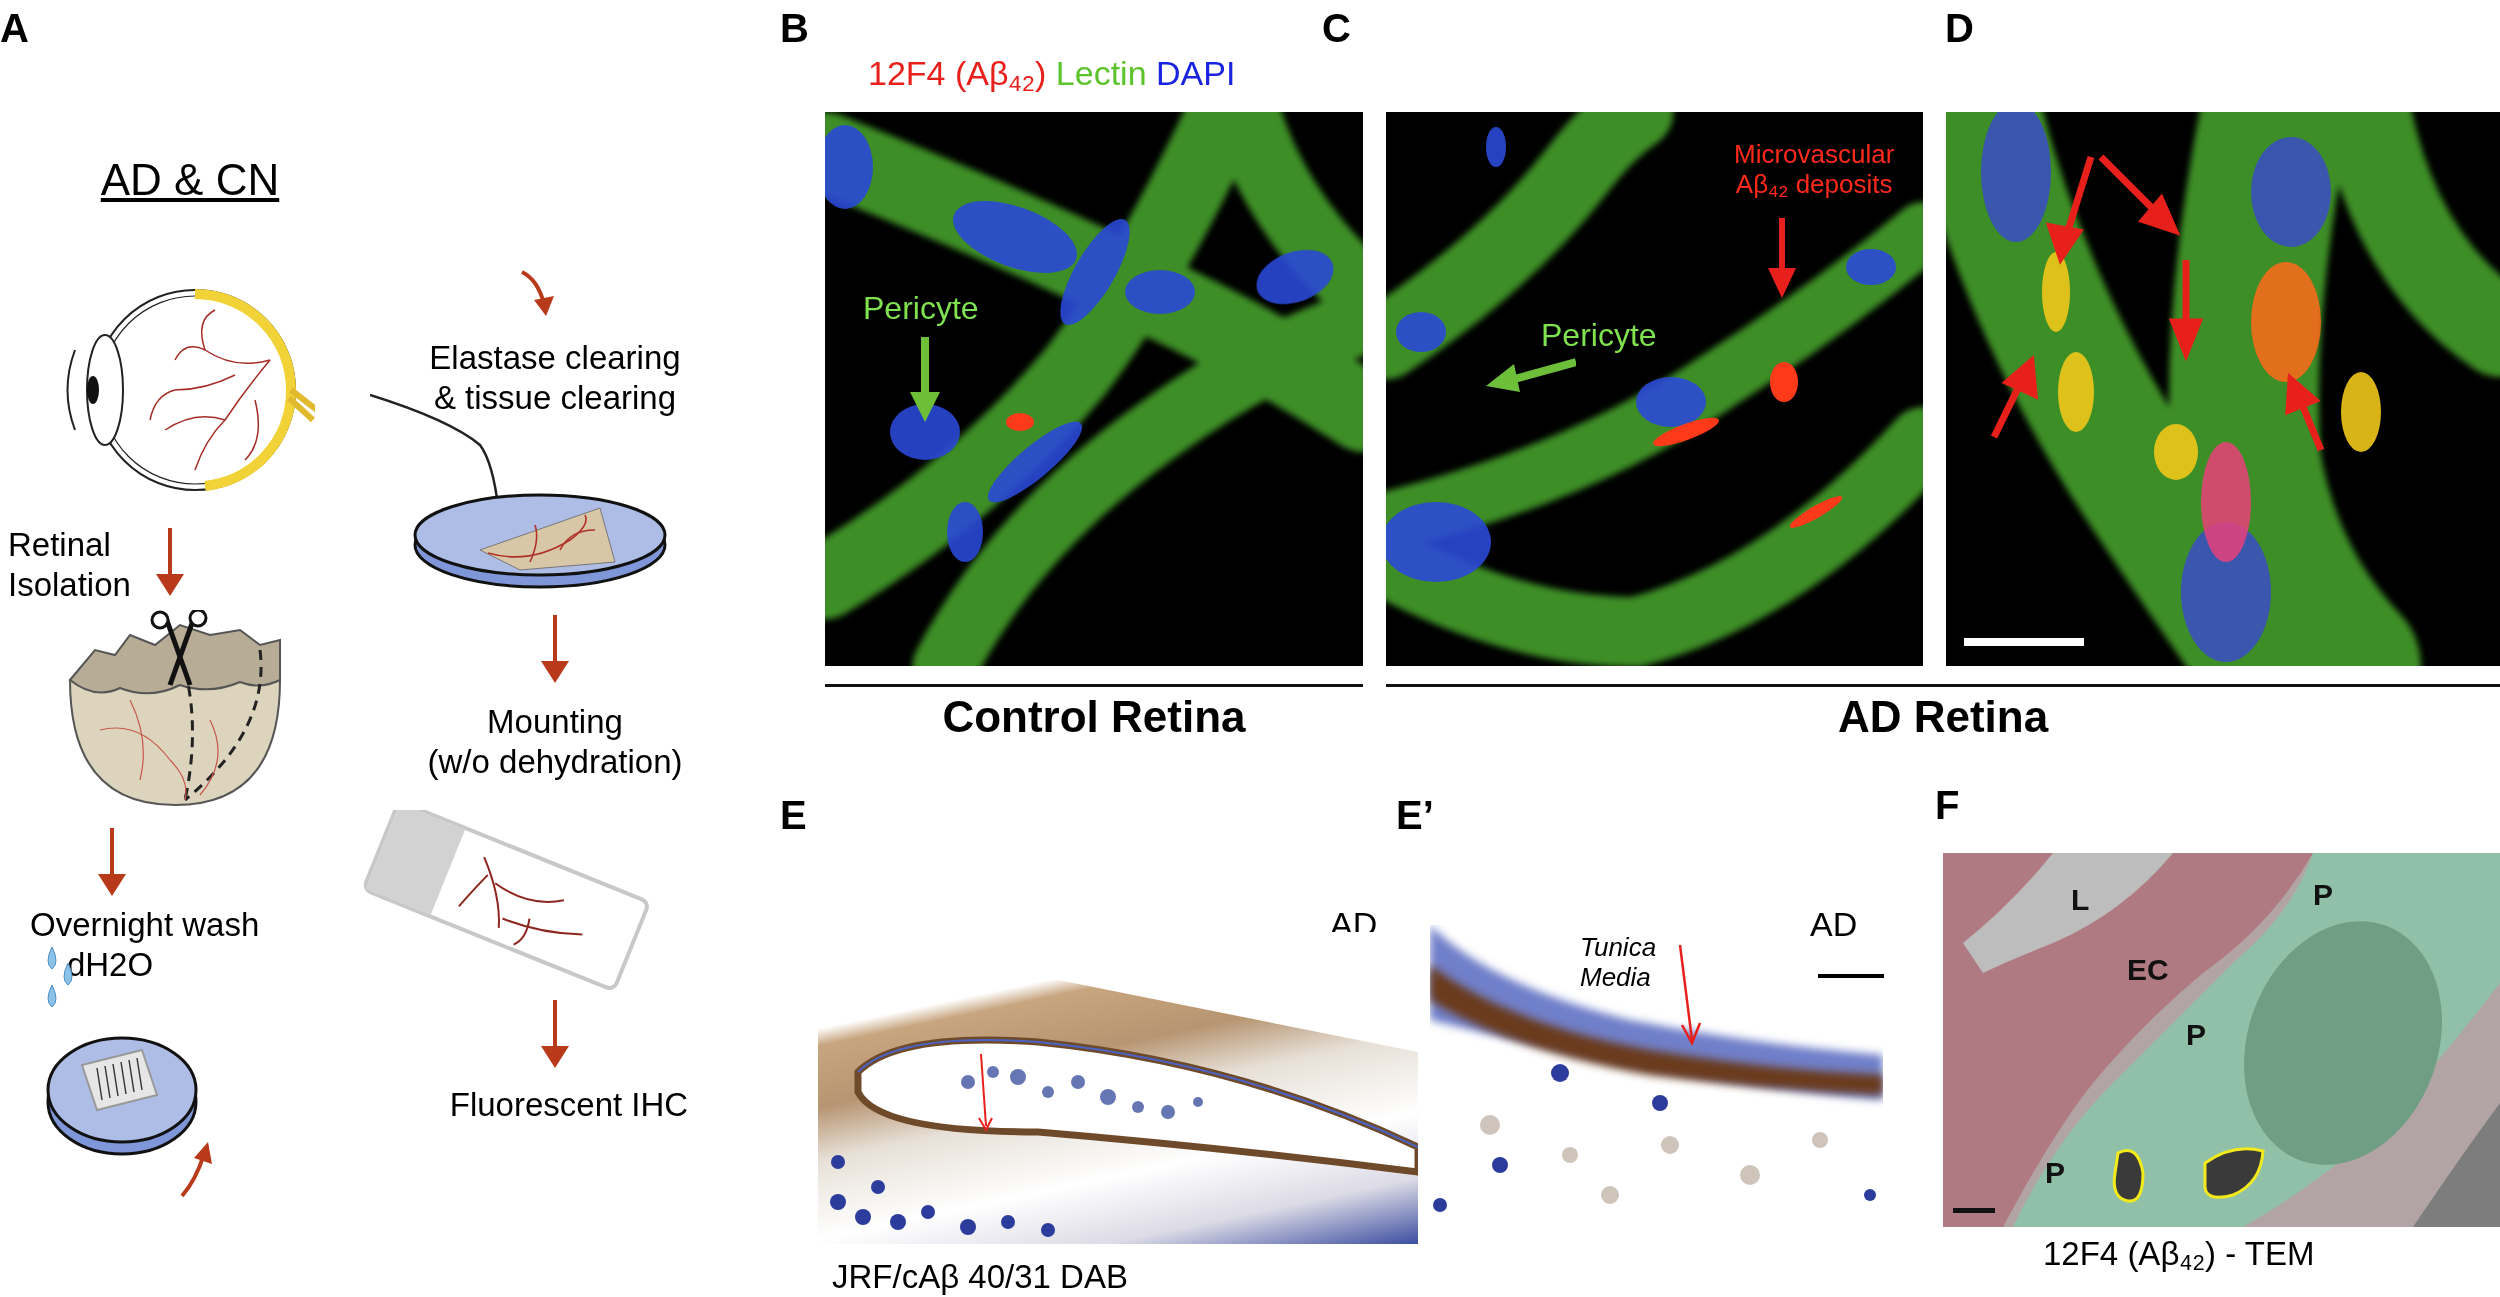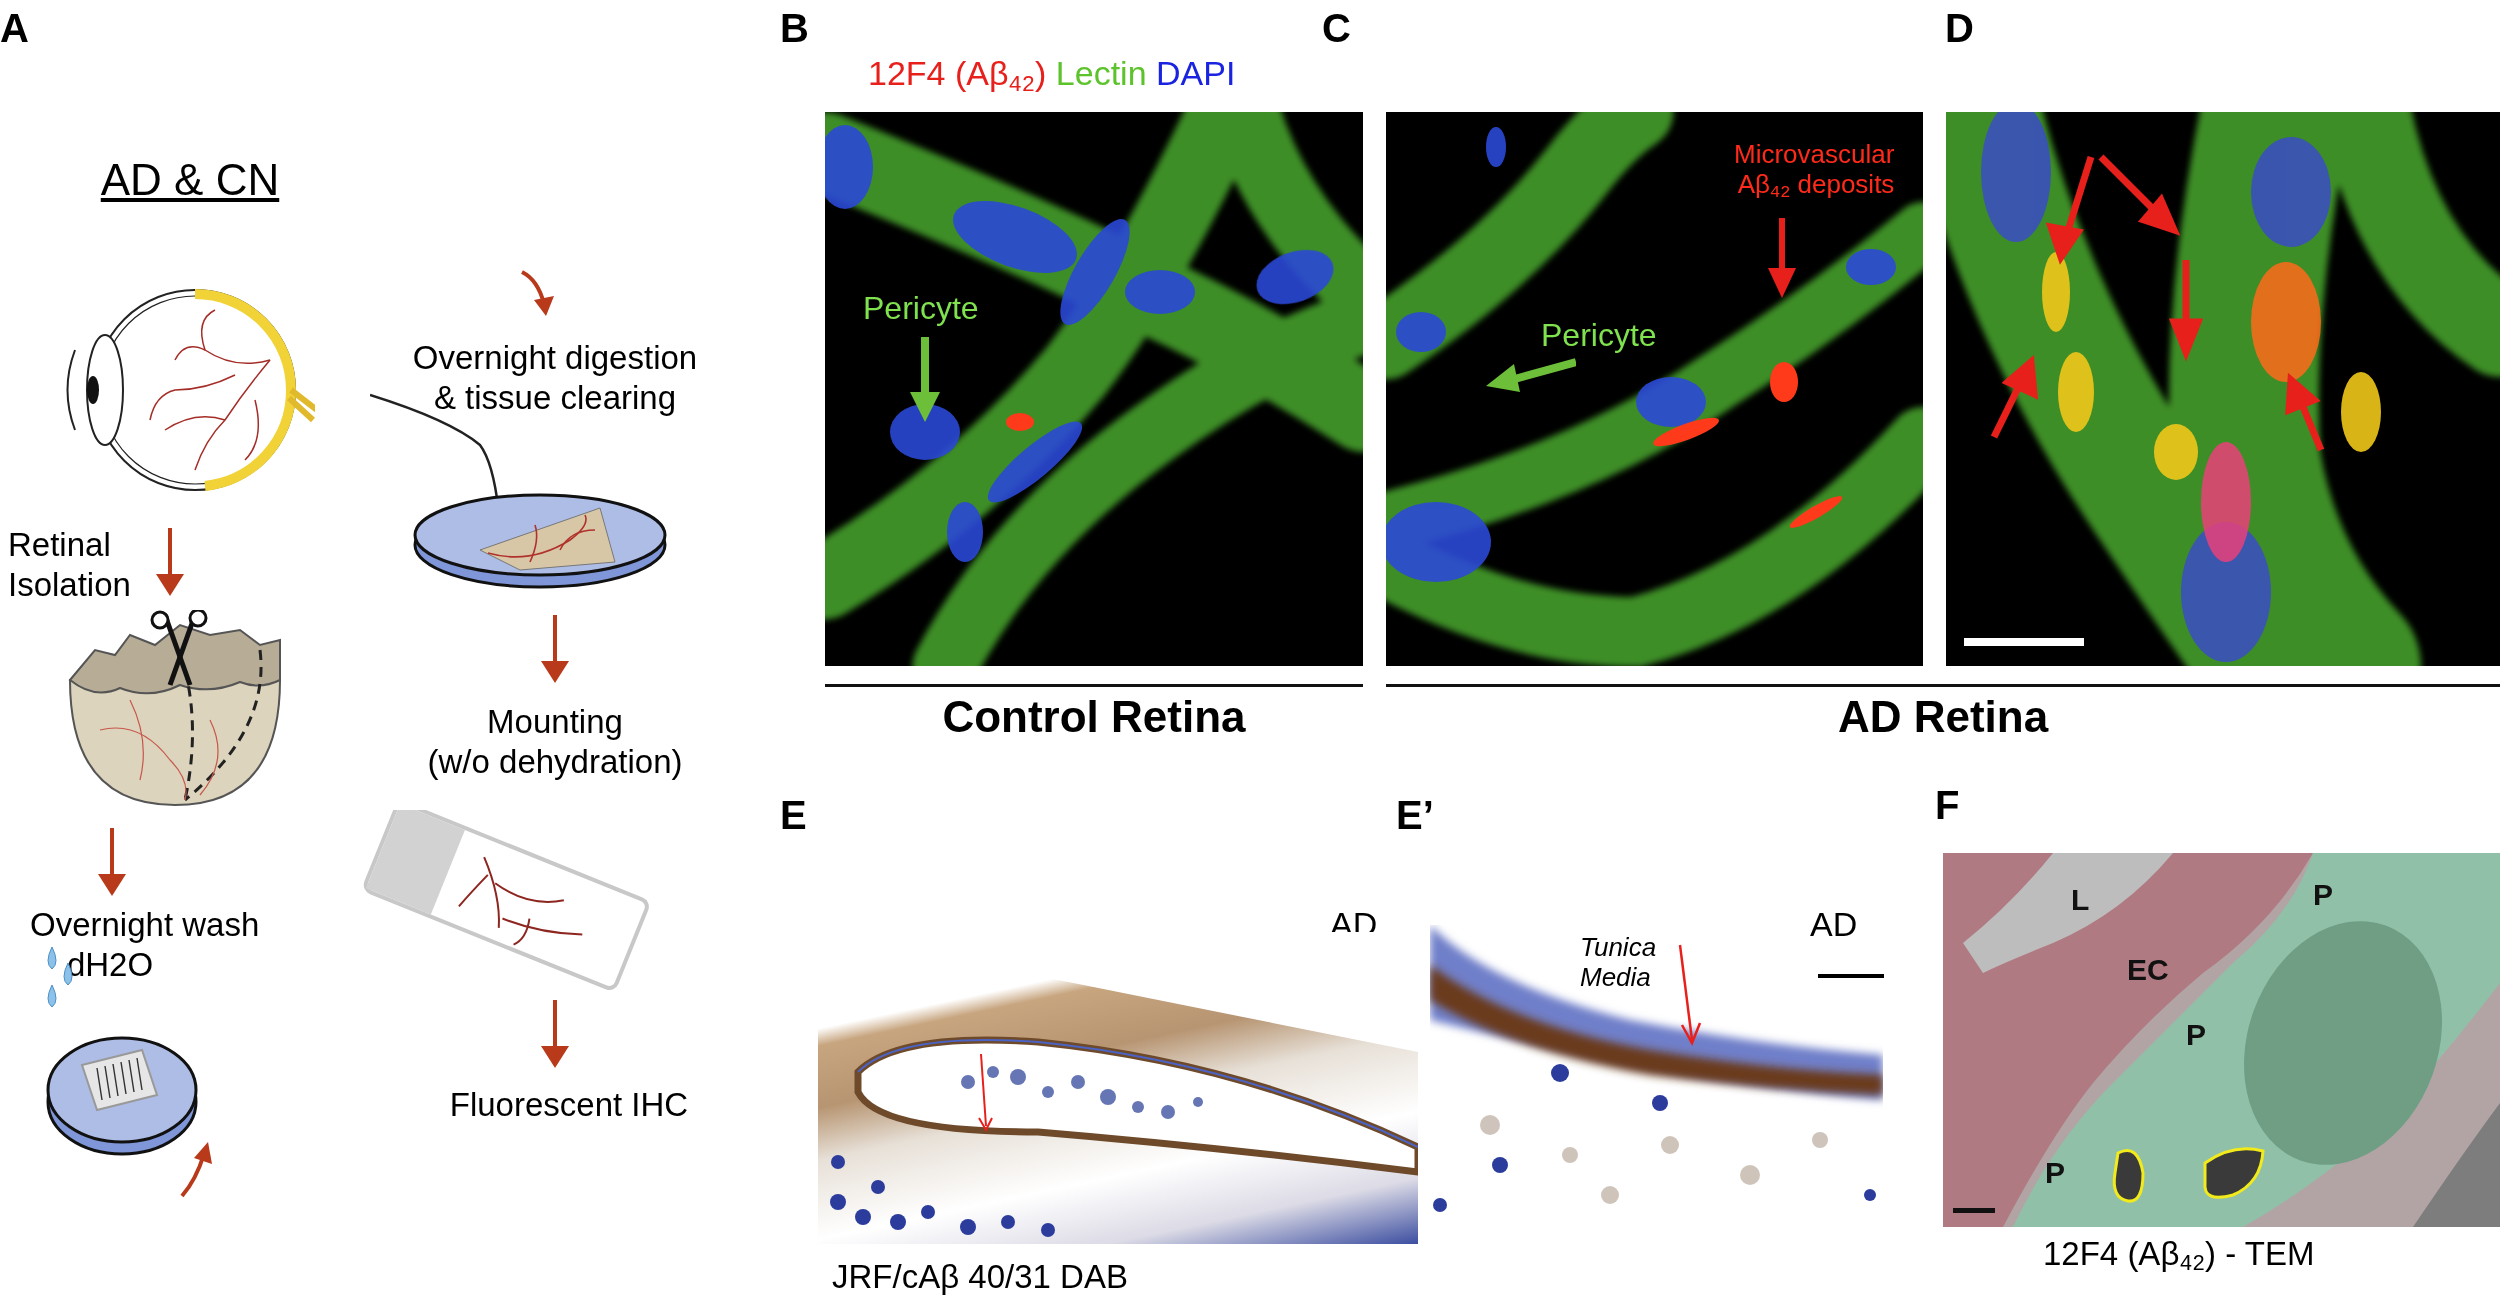--- a/index.html
+++ b/index.html
@@ -104,21 +104,21 @@
 <svg class="abs" style="left:178px;top:1140px;" width="40" height="60" viewBox="0 0 40 60">
     <path d="M4 56 Q18 40 26 14" fill="none" stroke="#b83a1a" stroke-width="4"></path>
     <path d="M16 18 L30 2 L34 24Z" fill="#b83a1a"></path>
   </svg>
 
 <svg class="abs" style="left:518px;top:268px;" width="40" height="50" viewBox="0 0 40 50">
     <path d="M4 4 Q20 12 26 36" fill="none" stroke="#b83a1a" stroke-width="4"></path>
     <path d="M16 32 L28 48 L36 28Z" fill="#b83a1a"></path>
   </svg>
 <div class="flowtxt" style="left:405px;top:338px;width:300px;">
-  <div>Overnight digestion</div>
+  <div>Elastase clearing</div>
   <div>&amp; tissue clearing</div>
 </div>
 <svg class="abs" style="left:370px;top:390px;" width="310" height="200" viewBox="0 0 310 200">
   <path d="M0 5 Q80 30 110 55 Q125 75 130 135" fill="none" stroke="#222" stroke-width="2.5"></path>
   <ellipse cx="170" cy="155" rx="125" ry="42" fill="#7f97d8" stroke="#111" stroke-width="3"></ellipse>
   <ellipse cx="170" cy="145" rx="125" ry="40" fill="#aebde6" stroke="#111" stroke-width="3"></ellipse>
   <polygon points="110,160 230,118 245,172 150,180" fill="#d8c7a7" stroke="#777" stroke-width="1"></polygon>
   <g stroke="#b0322a" stroke-width="1.6" fill="none">
       <path d="M118 163 Q160 175 200 150 Q220 135 215 125"></path>
       <path d="M160 172 Q170 150 165 135"></path>
@@ -214,21 +214,21 @@
         <ellipse cx="398" cy="270" rx="14" ry="20"></ellipse>
         <ellipse cx="300" cy="320" rx="35" ry="8" transform="rotate(-20 300 320)"></ellipse>
         <ellipse cx="430" cy="400" rx="30" ry="6" transform="rotate(-30 430 400)"></ellipse>
       </g>
   </svg>
   <div class="annot" style="left:155px;top:205px;color:#7fe24e;">Pericyte</div>
   <svg class="abs" style="left:100px;top:240px;" width="90" height="40" viewBox="0 0 90 40">
       <line x1="90" y1="10" x2="25" y2="28" stroke="#6dbf3a" stroke-width="8"></line>
       <path d="M0 34 L28 12 L34 40Z" fill="#6dbf3a"></path>
     </svg>
-  <div class="annot" style="left:348px;top:28px;color:#ff2a1a;font-size:26px;text-align:right;">
+  <div class="annot" style="left:348px;top:28px;color:#ff2a1a;font-size:26px;text-align:center;">
     <div>Microvascular</div>
     <div><span>Aβ</span><sub>42</sub><span> deposits</span></div>
   </div>
   <svg class="abs" style="left:382px;top:106px;" width="28" height="80" viewBox="0 0 28 80">
       <line x1="14" y1="0" x2="14" y2="55" stroke="#e8201c" stroke-width="6"></line>
       <path d="M0 50 L14 80 L28 50Z" fill="#e8201c"></path>
     </svg>
 </div>
 
 <div class="panel fluor" style="left:1946px;top:112px;width:554px;height:554px;">

